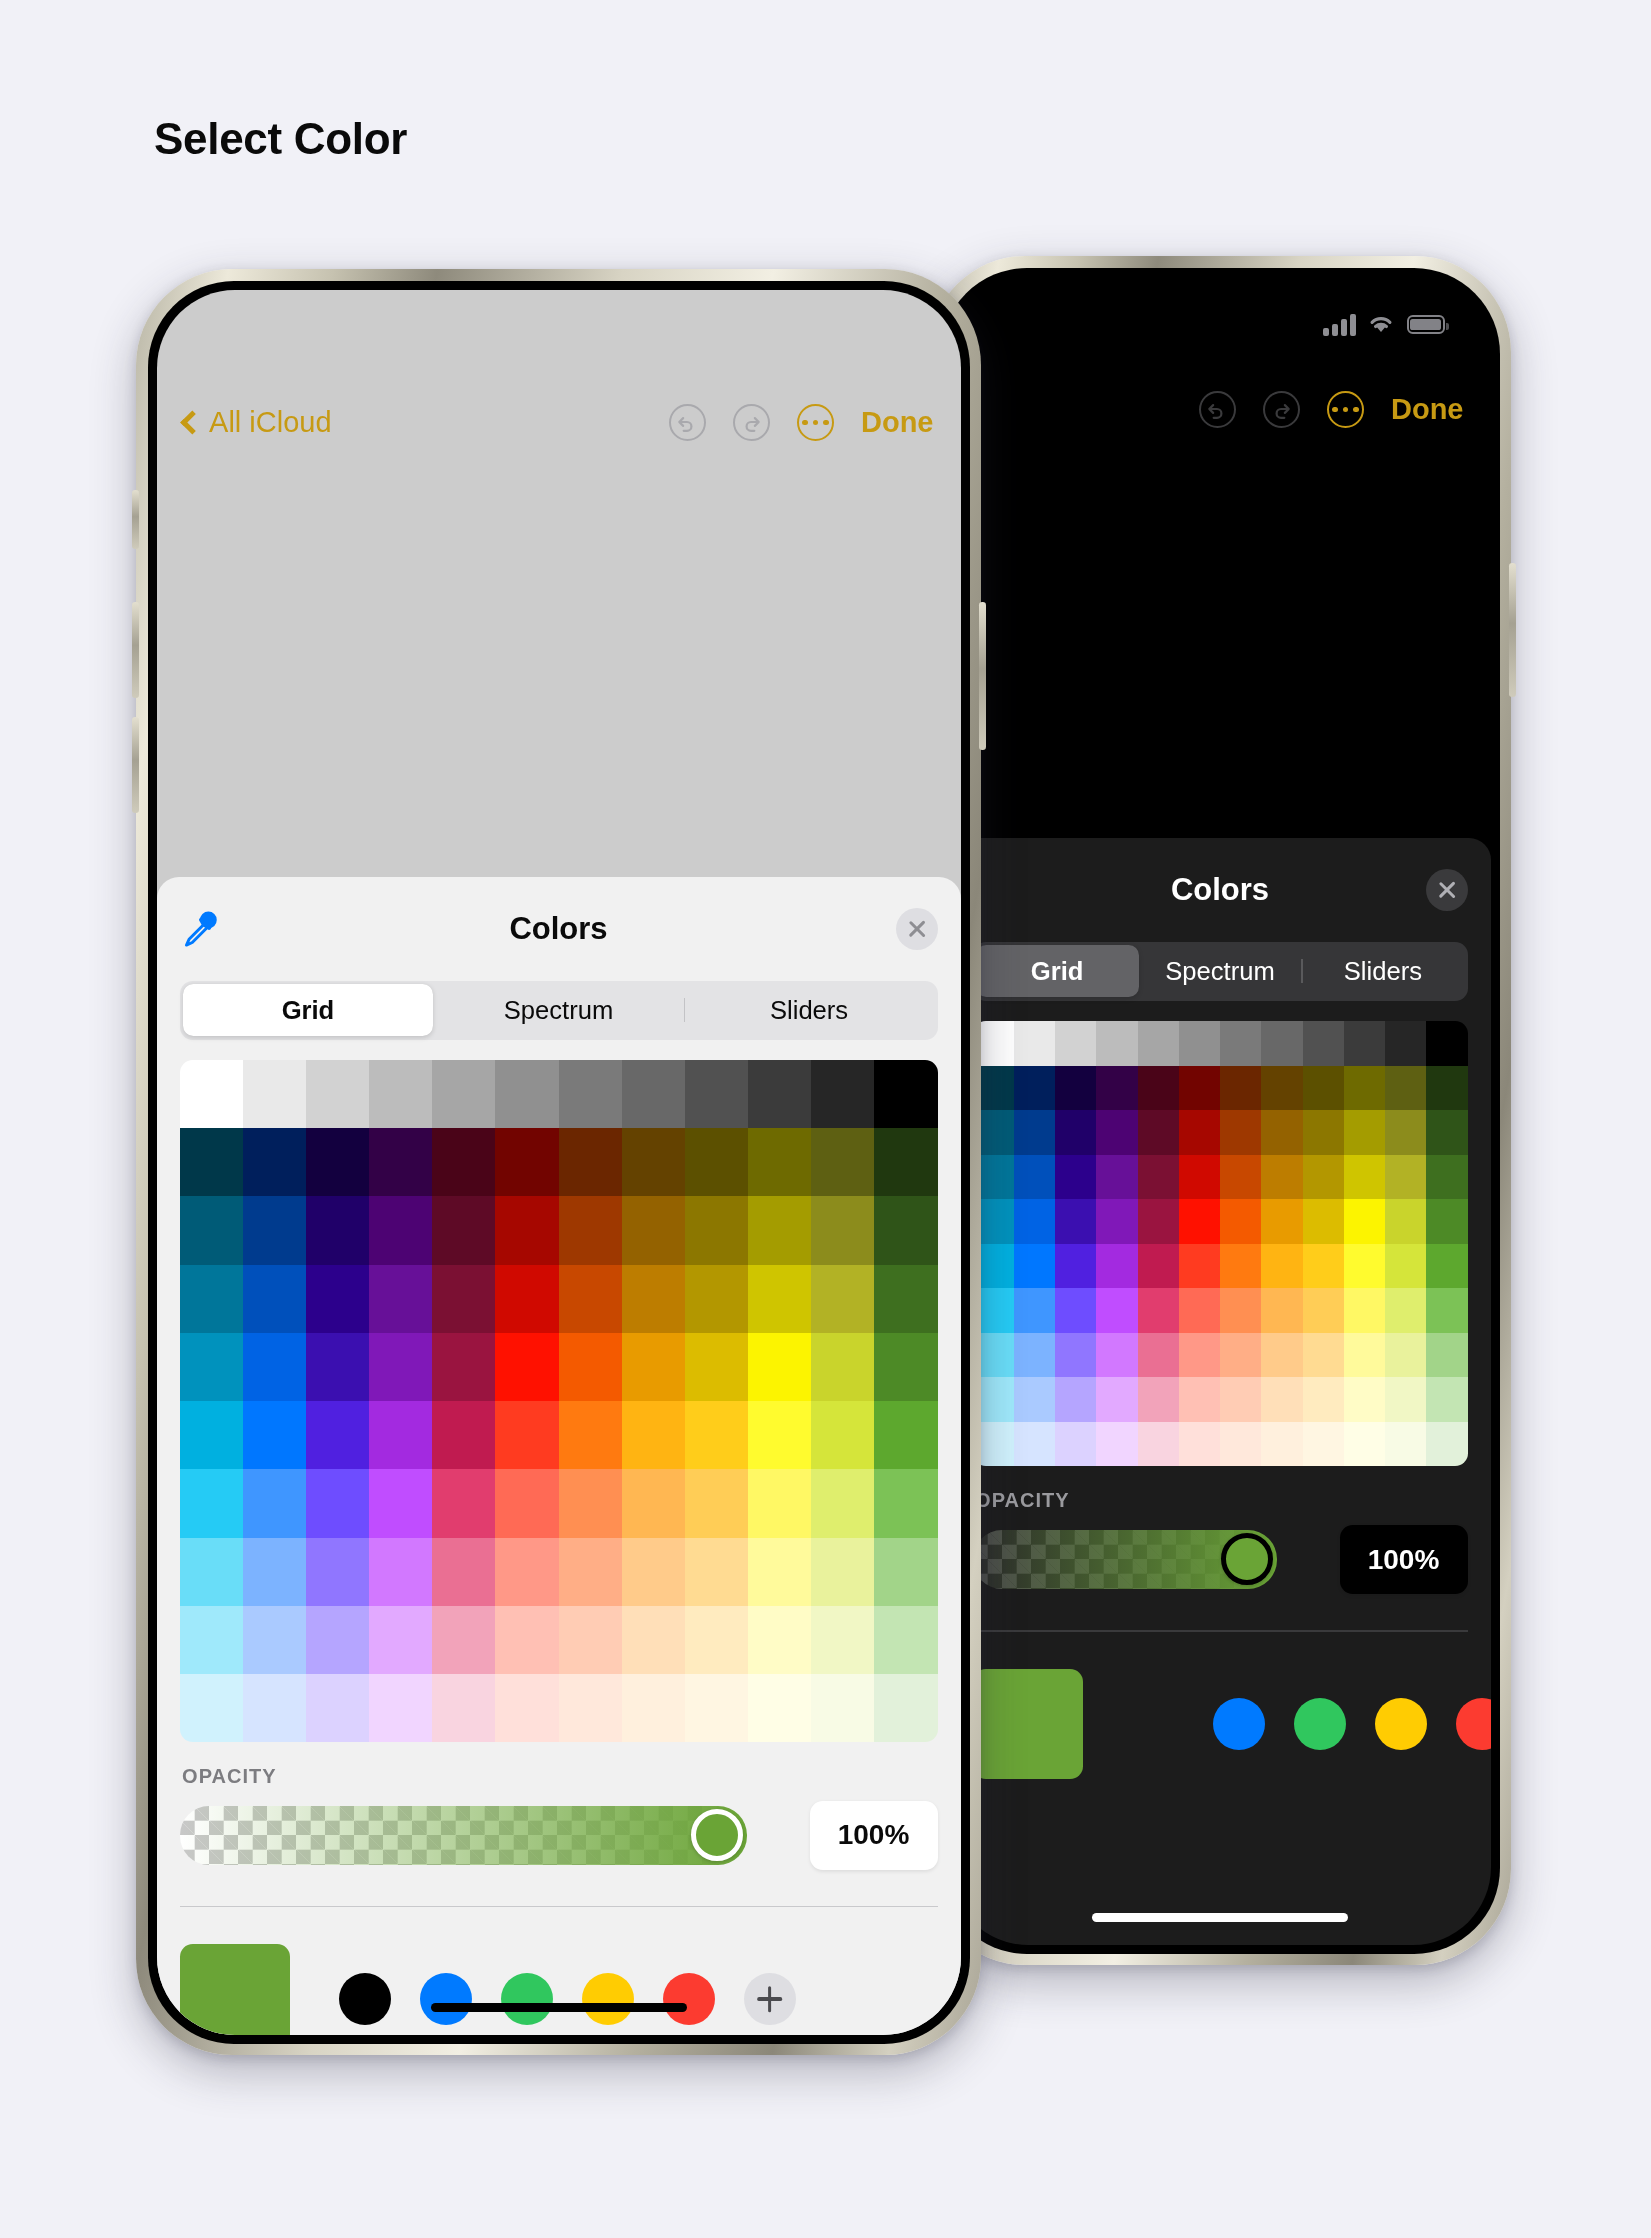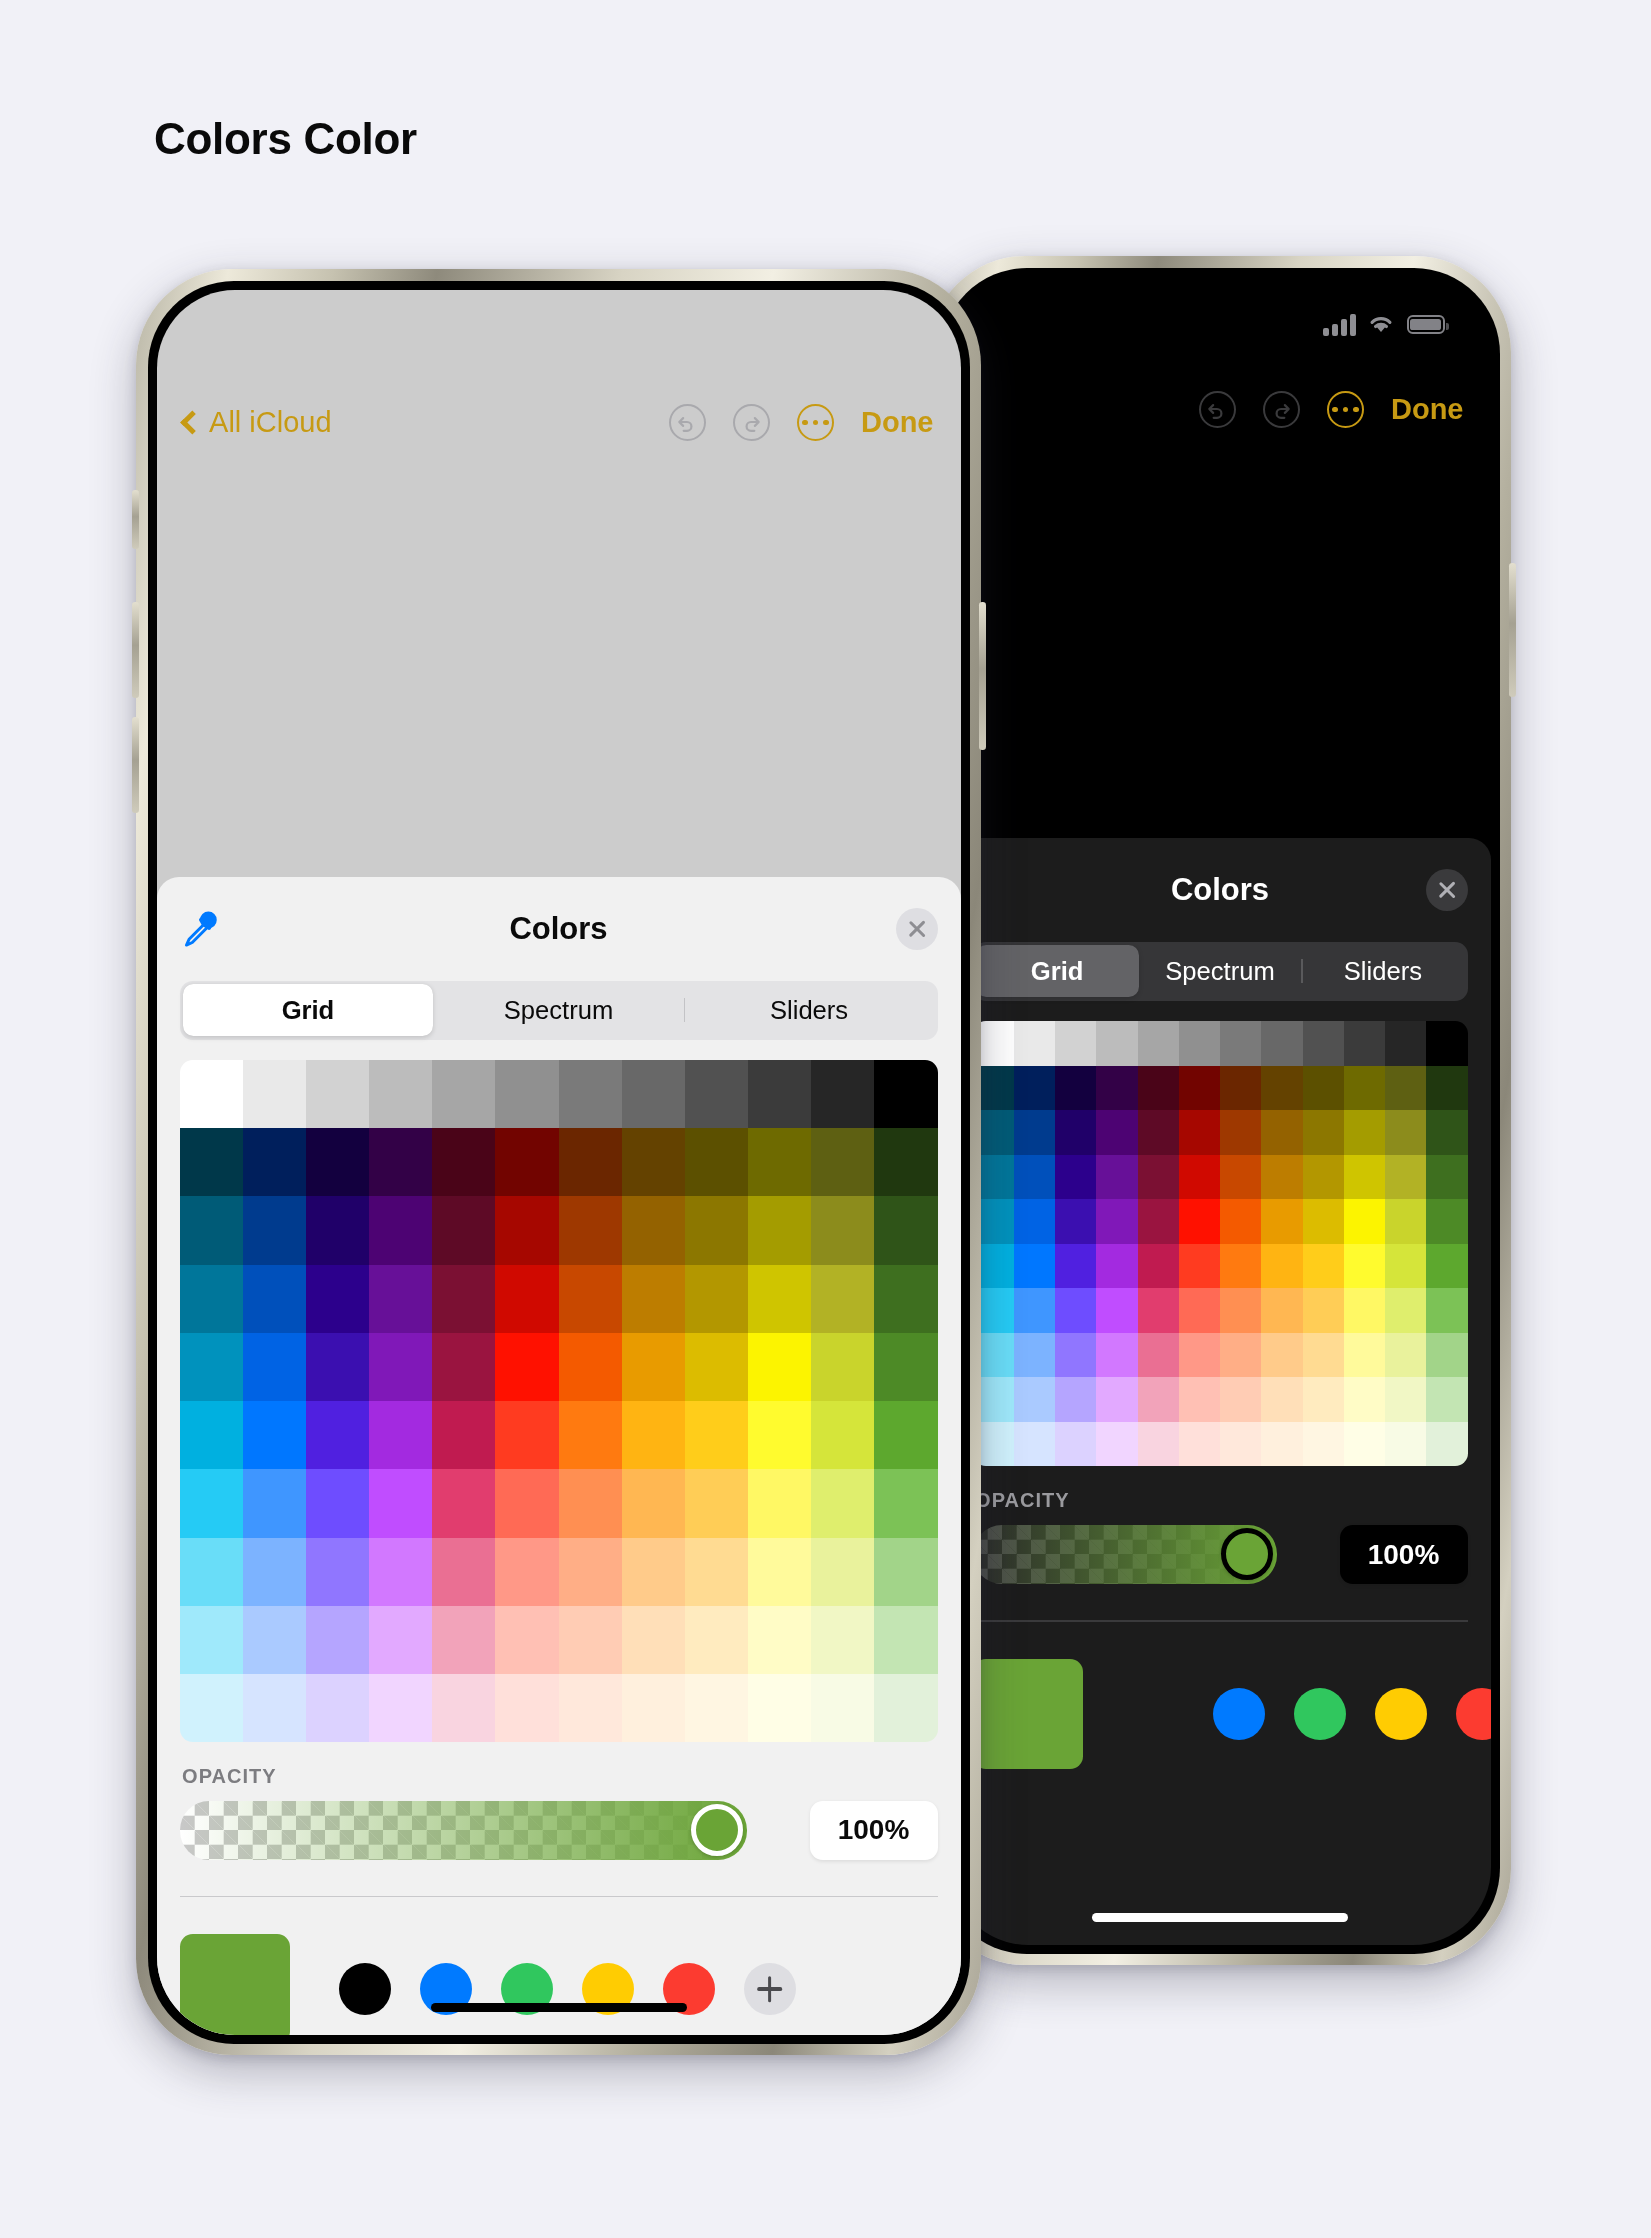--- a/index.html
+++ b/index.html
@@ -195,21 +195,21 @@
       linear-gradient(45deg, #4a4a4a 25%, transparent 25%, transparent 75%, #4a4a4a 75%);
     background-color: #2a2a2a;
   }
   .opac-thumb {
     position: absolute; right: 3.2px; top: 3.2px; width: 52px; height: 52px;
     border-radius: 50%; border: 5.8px solid #fff; background: #6aa436;
     box-shadow: 0 1.3px 3.8px rgba(0,0,0,.2);
   }
   #phone-dark .opac-thumb { border-color: #000; }
   .opac-value {
-    width: 128px; height: 59px; border-radius: 12.8px; background: #fff;
+    width: 128px; height: 69px; border-radius: 12.8px; background: #fff;
     display: flex; align-items: center; justify-content: center;
     font-size: 28px; font-weight: 700; color: #0a0a0a;
     box-shadow: 0 1.3px 3.8px rgba(0,0,0,.08);
     margin-left: 44px;
   }
   #phone-dark .opac-value { background: #000; color: #fff; }
 
   .divider { height: 1.3px; background: #c9c9cc; margin: 36px 23px 0; }
   #phone-dark .divider { background: #3a3a3c; }
 
@@ -234,21 +234,21 @@
     position: absolute; left: 50%; bottom: 23px; transform: translateX(-50%);
     width: 256px; height: 9px; border-radius: 5.1px; background: #000;
   }
   #phone-dark .home-indicator { background: #fff; }
 </style>
 </head>
 <body>
 
 <div class="page">
 
-  <div class="page-title">Colors Color</div>
+  <div class="page-title">Select Color</div>
 
   <div class="phone" id="phone-dark">
     <div class="btn-side lb action-btn"></div>
     <div class="btn-side rb power-btn"></div>
     <div class="phone-inner">
       <div class="screen">
 
         <div class="statusbar" style="padding: 0 46px; color:#8e8e93;">
           <div style="flex:1"></div>
           <div class="sb-right">

